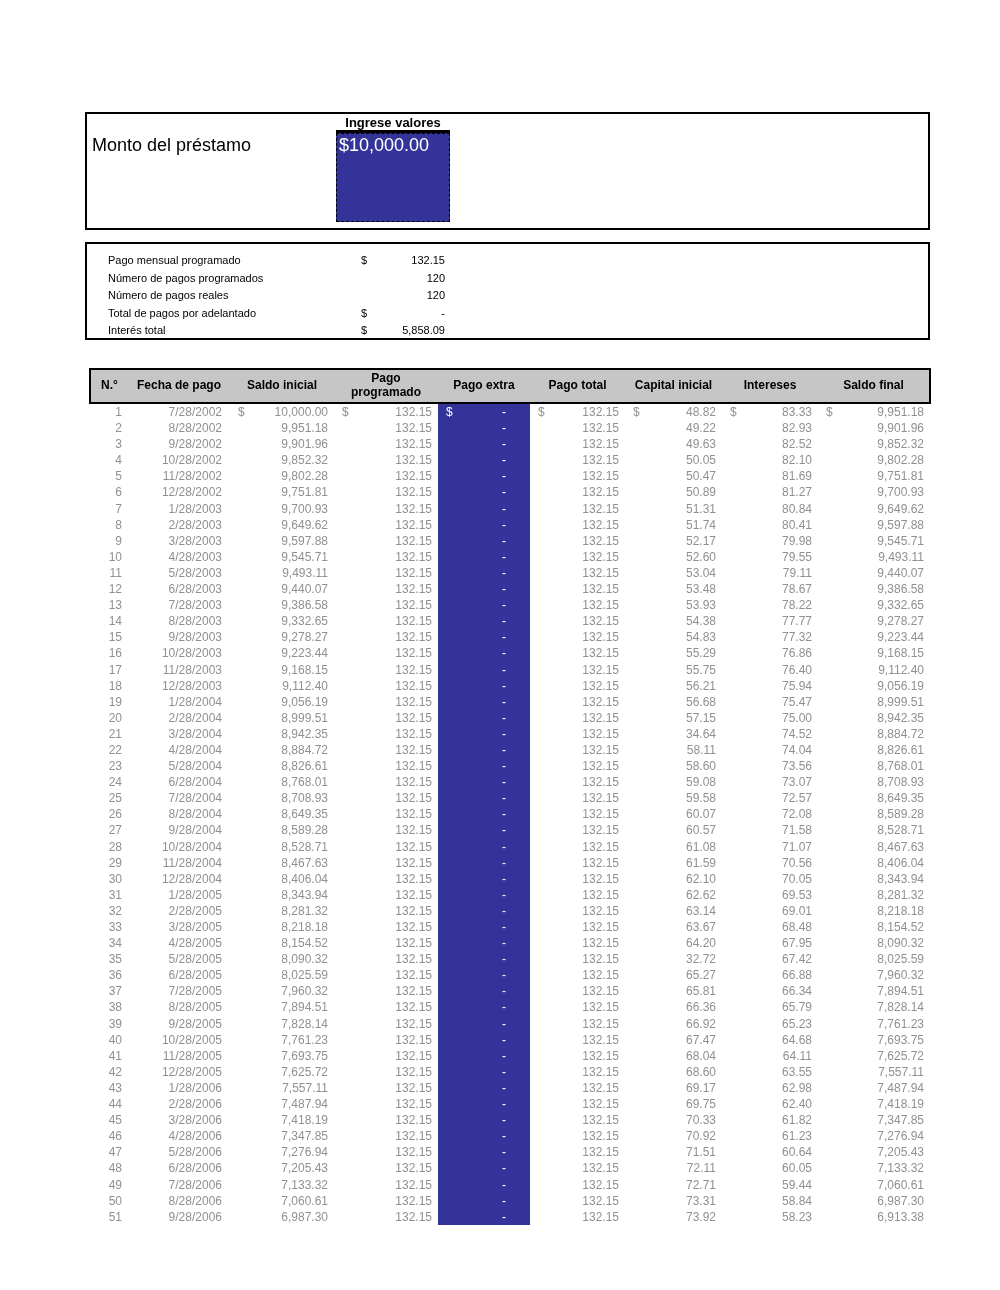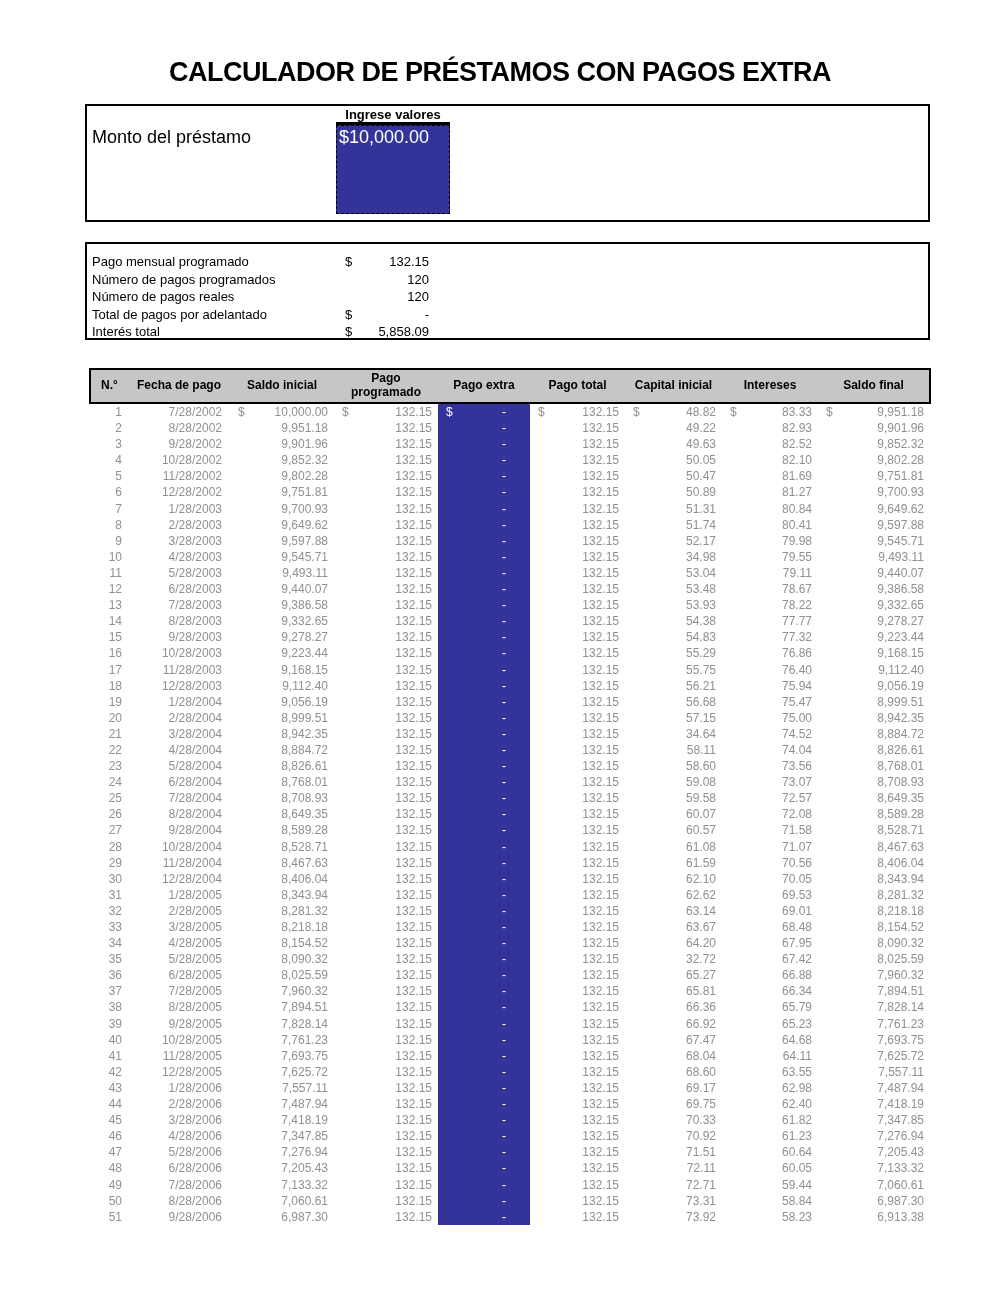--- a/index.html
+++ b/index.html
@@ -7,21 +7,21 @@
     position:relative; width:1000px; height:1290px; background:#ffffff;
     font-family:"Liberation Sans", sans-serif; color:#000;
     overflow:hidden;
   }
   .title {
     position:absolute; top:57px; left:0; width:1000px;
     text-align:center; font-size:27px; font-weight:bold;
     letter-spacing:-0.5px;
   }
   .box { position:absolute; border:2px solid #000; background:#fff; }
-  #input-box  { left:85px; top:104px; width:841px; height:114px; }
+  #input-box  { left:85px; top:112px; width:841px; height:114px; }
   #summary-box{ left:85px; top:242px; width:841px; height:94px; }
 
   
   .iv-header {
     position:absolute; left:249px; top:1px; width:114px;
     text-align:center; font-size:13px; font-weight:bold;
     border-bottom:3px solid #000; padding-bottom:0px; height:15px;
   }
   .navy-block {
     position:absolute; left:249px; top:19px; width:114px; height:89px;
@@ -31,21 +31,21 @@
   .iv-row  { position:relative; height:17.5px; font-size:18px; }
   .iv-label{ position:absolute; left:5px; top:1px; white-space:nowrap; }
   .iv-value{
     position:absolute; left:252px; width:105px; top:1px;
     text-align:left; color:#ffffff; white-space:nowrap;
   }
   .iv-note { position:absolute; left:370px; top:1px; white-space:nowrap; }
 
   
   .sum-rows{ position:absolute; left:0; top:9px; width:100%; }
-  .sum-row { position:relative; height:17.5px; font-size:13px; }
+  .sum-row { position:relative; height:17.5px; font-size:11px;margin-left:16px; }
   .sum-label{ position:absolute; left:5px; top:1px; white-space:nowrap; }
   .sum-cur { position:absolute; left:258px; top:1px; }
   .sum-val { position:absolute; left:262px; width:80px; top:1px; text-align:right; }
 
   
   .sched {
     position:absolute; left:89px; top:368px;
     border-collapse:collapse; table-layout:fixed; width:840px;
   }
   .sched th {
@@ -68,21 +68,20 @@
     background:#333399; color:#ffffff !important;
     padding-right:24px !important;
   }
   .navy .d{ color:#ffffff; }
 </style>
 </head>
 <body>
 
 <div class="page">
 
-  <div class="title">CALCULADOR DE PRÉSTAMOS CON PAGOS EXTRA</div>
 
   <div class="box" id="input-box">
     <div class="iv-header">Ingrese valores</div>
     <div class="navy-block"></div>
     <div class="iv-rows">
 
     <div class="iv-row">
         <span class="iv-label">Monto del préstamo</span>
         <span class="iv-value">$10,000.00</span>
         <span class="iv-note"></span>
@@ -248,21 +247,21 @@
         <td class="money"><span class="d"></span><span>79.98</span></td>
         <td class="money"><span class="d"></span><span>9,545.71</span></td>
       </tr>
         <tr>
         <td class="c-n">10</td>
         <td class="c-date">4/28/2003</td>
         <td class="money"><span class="d"></span><span>9,545.71</span></td>
         <td class="money"><span class="d"></span><span>132.15</span></td>
         <td class="money navy"><span class="d"></span><span>-</span></td>
         <td class="money"><span class="d"></span><span>132.15</span></td>
-        <td class="money"><span class="d"></span><span>34.98</span></td>
+        <td class="money"><span class="d"></span><span>52.60</span></td>
         <td class="money"><span class="d"></span><span>79.55</span></td>
         <td class="money"><span class="d"></span><span>9,493.11</span></td>
       </tr>
         <tr>
         <td class="c-n">11</td>
         <td class="c-date">5/28/2003</td>
         <td class="money"><span class="d"></span><span>9,493.11</span></td>
         <td class="money"><span class="d"></span><span>132.15</span></td>
         <td class="money navy"><span class="d"></span><span>-</span></td>
         <td class="money"><span class="d"></span><span>132.15</span></td>

